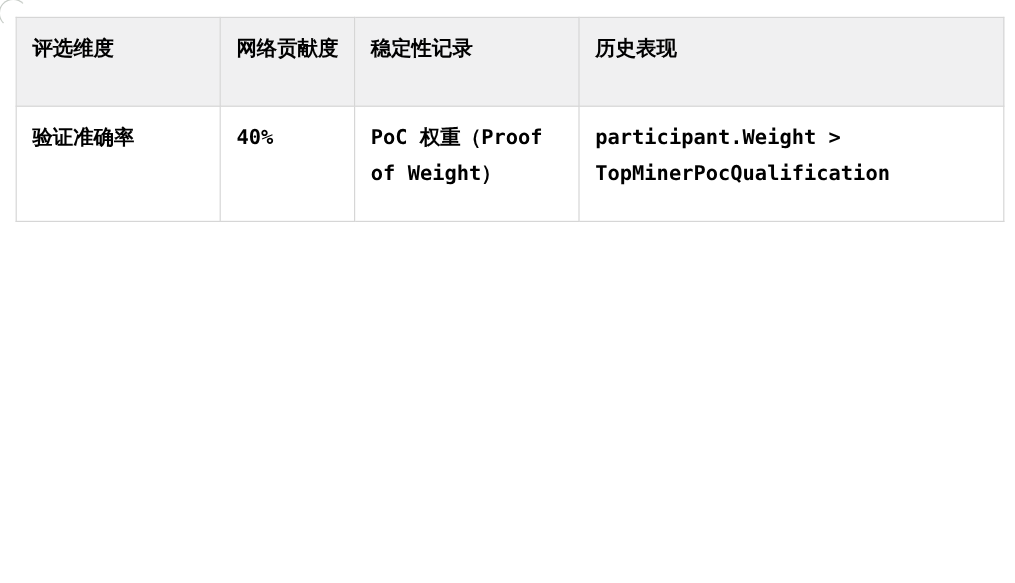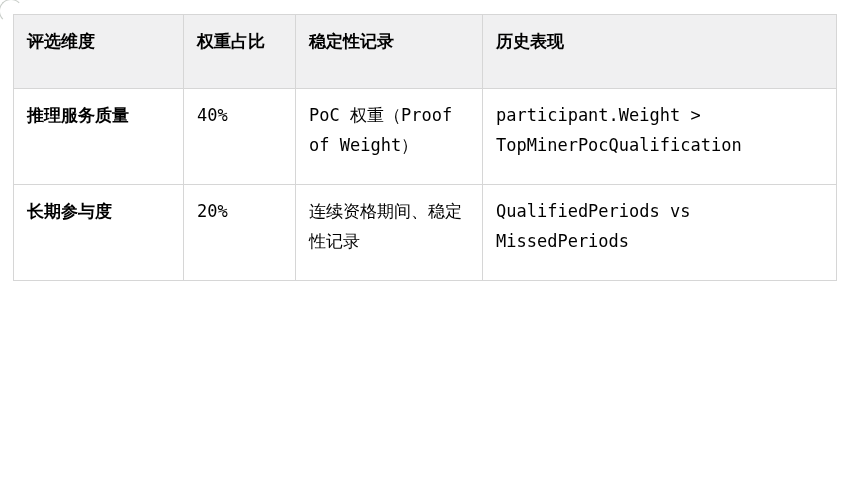--- a/index.html
+++ b/index.html
@@ -36,21 +36,21 @@
   .criteria col.c3 { width: 187px; }
   .criteria col.c4 { width: 354px; }
 
   .criteria th, .criteria td {
     border: 1px solid #d6d6d6;
     vertical-align: top;
     text-align: left;
     padding: 11px 13px;
     font-size: 17px;
     line-height: 30px;
-    font-weight: normal;
+    font-weight: bold;
     overflow-wrap: break-word;
     word-break: break-word;
   }
   .criteria thead tr { height: 74px; }
   .criteria thead th {
     background: #f0f0f1;
     font-weight: bold;
   }
   .criteria tbody tr { height: 96px; }
   .criteria td.dim { font-weight: bold; }
@@ -65,34 +65,28 @@
   <table class="criteria">
     <colgroup>
       <col class="c1">
         <col class="c2">
         <col class="c3">
         <col class="c4">
     </colgroup>
     <thead>
       <tr>
         <th>评选维度</th>
-        <th>权重占比</th>
+        <th>网络贡献度</th>
         <th>稳定性记录</th>
         <th>历史表现</th>
       </tr>
     </thead>
     <tbody>
       <tr>
-        <td class="dim">推理服务质量</td>
+        <td class="dim">验证准确率</td>
         <td>40%</td>
         <td>PoC 权重（Proof of Weight）</td>
         <td>participant.Weight &gt; TopMinerPocQualification</td>
-      </tr>
-      <tr>
-        <td class="dim">长期参与度</td>
-        <td>20%</td>
-        <td>连续资格期间、稳定性记录</td>
-        <td>QualifiedPeriods vs MissedPeriods</td>
       </tr>
     </tbody>
   </table>
 
 </div>
 
 </body></html>

